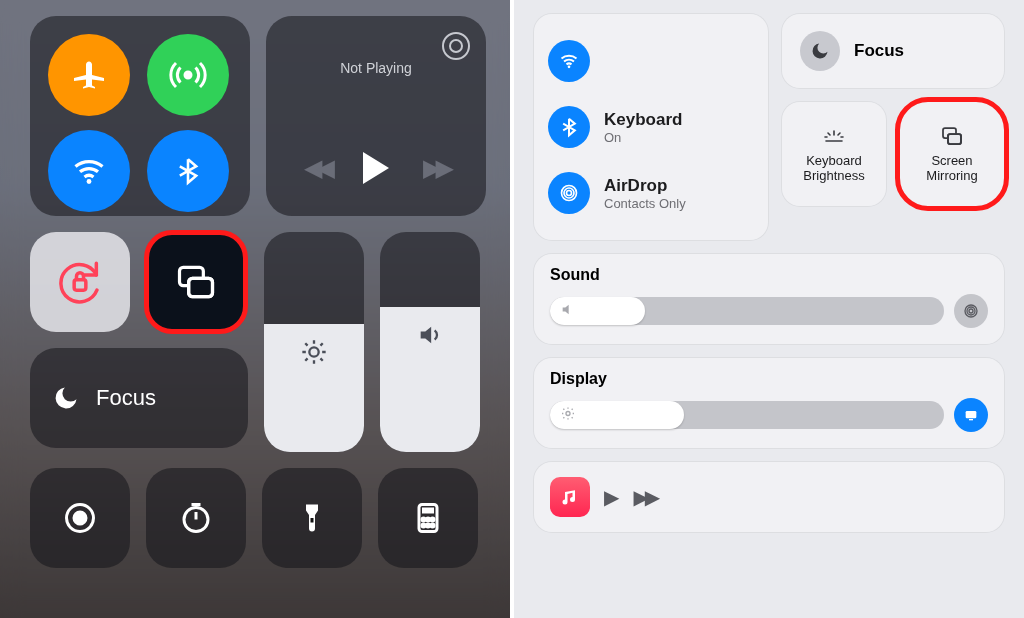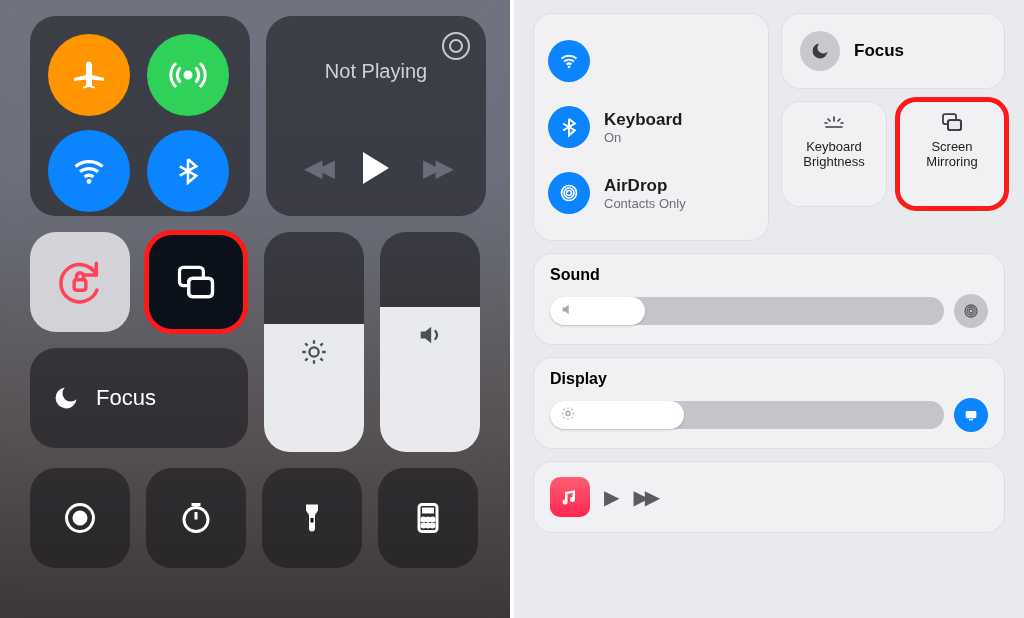--- a/index.html
+++ b/index.html
@@ -26,21 +26,21 @@
 
   .conn-tile { width:220px; height:200px; padding:18px; display:grid; grid-template-columns:1fr 1fr; grid-template-rows:1fr 1fr; gap:14px; }
   .round-btn { border-radius:50%; width:82px; height:82px; display:flex; align-items:center; justify-content:center; }
   .btn-orange{ background:#ff9500; }
   .btn-green { background:#30d158; }
   .btn-blue  { background:#0a84ff; }
 
   .music-tile { width:220px; height:200px; padding:18px 14px; color:#d9dbe2; display:flex; flex-direction:column; align-items:center; justify-content:space-between; }
   .music-target{ position:absolute; top:16px; right:16px; width:28px; height:28px; border:2px solid #c6c8cf; border-radius:50%; display:flex; align-items:center; justify-content:center;}
   .music-target::after{ content:""; width:10px;height:10px;border:2px solid #c6c8cf;border-radius:50%; }
-  .music-title{ font-size:20px; margin-top:26px; color:#d0d2d8;}
+  .music-title{ font-size:14px; margin-top:26px; color:#d0d2d8;}
   .music-controls{ display:flex; gap:34px; align-items:center; margin-bottom:14px;}
   .m-skip{ color:#6a6d78; font-size:24px; letter-spacing:-6px;}
   .m-play{ color:#fff; font-size:0; width:0;height:0;border-left:26px solid #fff;border-top:16px solid transparent;border-bottom:16px solid transparent;}
 
   .row2 .lock-tile{ width:100px;height:100px; display:flex;align-items:center;justify-content:center; }
   .row2 .mirror-tile{ width:100px;height:100px; display:flex;align-items:center;justify-content:center; background:#0b111b; }
   .red-box{ outline:5px solid #ff1a1a; outline-offset:-3px; }
 
   .vslider{ width:100px; height:220px; border-radius:26px; background:rgba(20,20,25,0.55); position:relative; overflow:hidden; display:flex; align-items:flex-end; }
   .vslider .fill{ width:100%; background:#e9eaee; display:flex; align-items:flex-start; justify-content:center; padding-top:14px;}
@@ -66,22 +66,22 @@
   .net-item{ display:flex; align-items:center; gap:14px;}
   .net-icon{ width:42px;height:42px;border-radius:50%;background:#0a84ff;display:flex;align-items:center;justify-content:center; flex:0 0 42px;}
   .net-text .t{ font-weight:700; font-size:17px; color:#1c1c1e;}
   .net-text .s{ font-size:13px; color:#6e6e73;}
 
   .focus-card{ width:222px; height:74px; display:flex; align-items:center; gap:14px; padding:0 18px;}
   .focus-card .ic{ width:40px;height:40px;border-radius:50%;background:#c8c9cf;display:flex;align-items:center;justify-content:center;}
   .focus-card .lbl{ font-weight:700; font-size:17px;}
 
   .square-cards{ display:flex; gap:14px; margin-top:14px; }
-  .sq-card{ width:104px; height:104px; display:flex; flex-direction:column; align-items:center; gap:6px; text-align:center; font-size:13px; color:#1c1c1e; line-height:1.15; padding:8px;}
-  .red-box-mac{ outline:5px solid #ff1a1a; outline-offset:0px; border-radius:16px; }
+  .sq-card{ width:104px; height:104px; display:flex; flex-direction:column; align-items:center; justify-content:center; gap:6px; text-align:center; font-size:13px; color:#1c1c1e; line-height:1.15; padding:8px;}
+  .red-box-mac{ outline:5px solid #ff1a1a; outline-offset:0px; border-radius:28px; }
 
   .slider-card{ margin-top:14px; padding:12px 16px 16px; }
   .slider-card .lbl{ font-weight:700; font-size:16px; margin-bottom:10px;}
   .slider-row{ display:flex; align-items:center; gap:10px;}
   .h-slider{ flex:1; height:28px; border-radius:14px; background:#c4c5ca; position:relative;}
   .h-slider .fill{ position:absolute; left:0; top:0; bottom:0; width:34%; background:#fff; border-radius:14px; box-shadow:0 1px 2px rgba(0,0,0,0.2);}
   .h-slider .knob-icon{ position:absolute; left:10px; top:50%; transform:translateY(-50%); color:#a8a9ae; font-size:14px;}
   .end-icon{ width:34px;height:34px;border-radius:50%;display:flex;align-items:center;justify-content:center;}
   .end-blue{ background:#0a84ff; }
   .end-grey{ background:#c4c5ca; }

